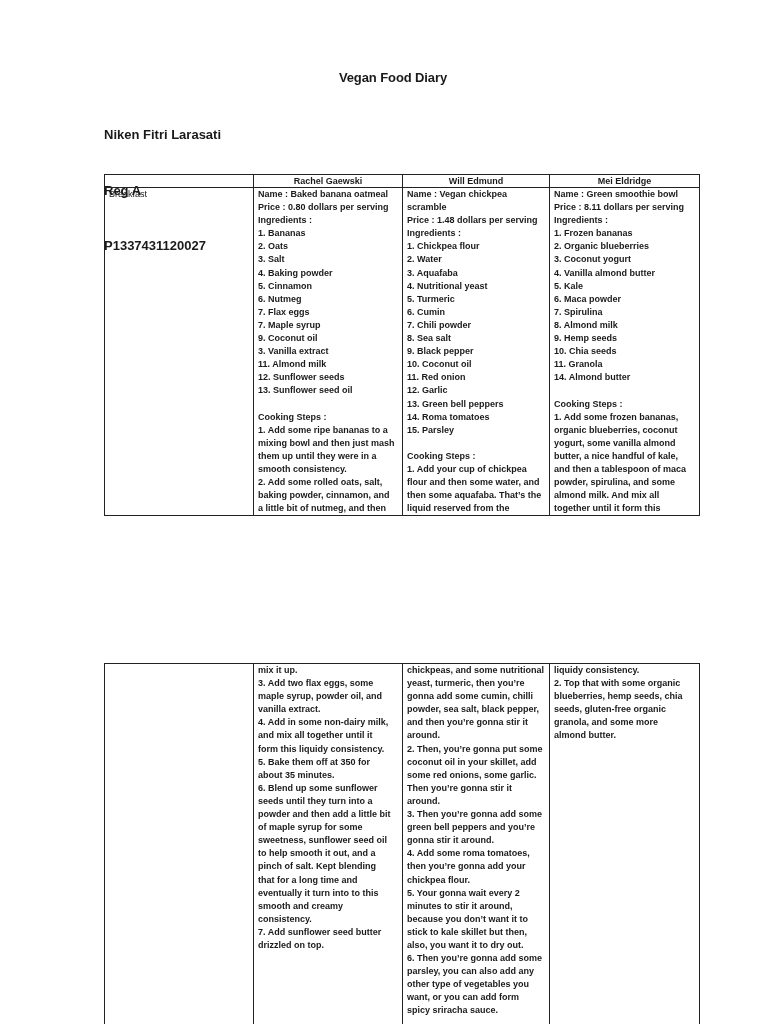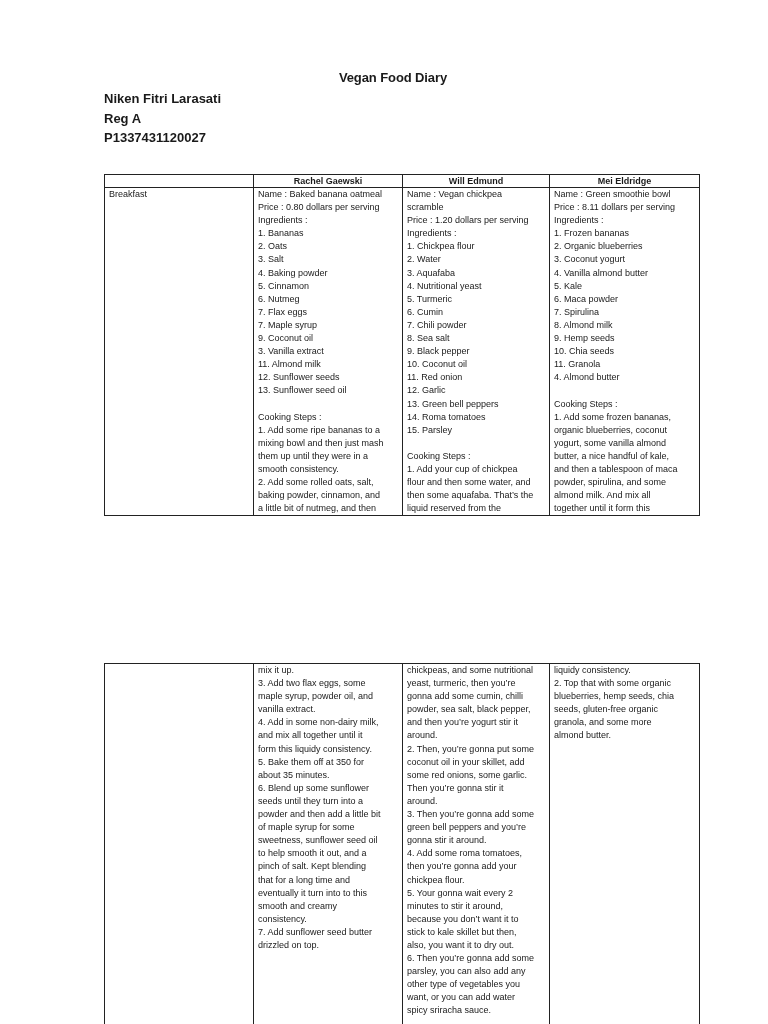--- a/index.html
+++ b/index.html
@@ -26,21 +26,21 @@
       letter-spacing: -0.1px;
     }
     .author-block {
       position: absolute;
       left: 104px;
       top: 89px;
       font-weight: bold;
       font-size: 13px;
       line-height: 19.5px;
     }
-    .author-block div { white-space: nowrap; }
+    .author-block div { white-space: nowrap; margin-top: 36px; }
 
     table.diary {
       position: absolute;
       left: 104px;
       width: 595px;
       border-collapse: collapse;
       table-layout: fixed;
       font-size: 9px;
       line-height: 13.1px;
     }
@@ -61,21 +61,21 @@
     table.diary col.c2 { width: 147px; }
     table.diary col.c3 { width: 150px; }
 
     #table-1 { top: 174px; }
     #table-1 td.body-cell { height: 326px; margin-left: 16px; }
     #table-2 { top: 663px; border-top: 1px solid #222; }
     #table-2 td.body-cell { height: 380px; }
 
     .line { white-space: nowrap; }
     .gap { height: 13.1px; }
-    .cell-inner { position: relative; }
+    .cell-inner { position: relative; font-weight: bold; }
   </style>
 </head>
 <body>
 
 <div class="doc-title">Vegan Food Diary</div>
 
 <div class="author-block">
   <div>Niken Fitri Larasati</div>
   <div>Reg A</div>
   <div>P1337431120027</div>
@@ -127,21 +127,21 @@
             <div class="line">smooth consistency.</div>
             <div class="line">2. Add some rolled oats, salt,</div>
             <div class="line">baking powder, cinnamon, and</div>
             <div class="line">a little bit of nutmeg, and then</div>
           </div>
       </td>
       <td class="body-cell">
         <div class="cell-inner">
             <div class="line">Name : Vegan chickpea</div>
             <div class="line">scramble</div>
-            <div class="line">Price : 1.20 dollars per serving</div>
+            <div class="line">Price : 1.48 dollars per serving</div>
             <div class="line">Ingredients :</div>
             <div class="line">1. Chickpea flour</div>
             <div class="line">2. Water</div>
             <div class="line">3. Aquafaba</div>
             <div class="line">4. Nutritional yeast</div>
             <div class="line">5. Turmeric</div>
             <div class="line">6. Cumin</div>
             <div class="line">7. Chili powder</div>
             <div class="line">8. Sea salt</div>
             <div class="line">9. Black pepper</div>
@@ -168,21 +168,21 @@
             <div class="line">2. Organic blueberries</div>
             <div class="line">3. Coconut yogurt</div>
             <div class="line">4. Vanilla almond butter</div>
             <div class="line">5. Kale</div>
             <div class="line">6. Maca powder</div>
             <div class="line">7. Spirulina</div>
             <div class="line">8. Almond milk</div>
             <div class="line">9. Hemp seeds</div>
             <div class="line">10. Chia seeds</div>
             <div class="line">11. Granola</div>
-            <div class="line">4. Almond butter</div>
+            <div class="line">14. Almond butter</div>
             <div class="line gap"></div>
             <div class="line">Cooking Steps :</div>
             <div class="line">1. Add some frozen bananas,</div>
             <div class="line">organic blueberries, coconut</div>
             <div class="line">yogurt, some vanilla almond</div>
             <div class="line">butter, a nice handful of kale,</div>
             <div class="line">and then a tablespoon of maca</div>
             <div class="line">powder, spirulina, and some</div>
             <div class="line">almond milk. And mix all</div>
             <div class="line">together until it form this</div>
@@ -227,42 +227,42 @@
             <div class="line">7. Add sunflower seed butter</div>
             <div class="line">drizzled on top.</div>
           </div>
       </td>
       <td class="body-cell">
         <div class="cell-inner">
             <div class="line">chickpeas, and some nutritional</div>
             <div class="line">yeast, turmeric, then you’re</div>
             <div class="line">gonna add some cumin, chilli</div>
             <div class="line">powder, sea salt, black pepper,</div>
-            <div class="line">and then you’re yogurt stir it</div>
+            <div class="line">and then you’re gonna stir it</div>
             <div class="line">around.</div>
             <div class="line">2. Then, you’re gonna put some</div>
             <div class="line">coconut oil in your skillet, add</div>
             <div class="line">some red onions, some garlic.</div>
             <div class="line">Then you’re gonna stir it</div>
             <div class="line">around.</div>
             <div class="line">3. Then you’re gonna add some</div>
             <div class="line">green bell peppers and you’re</div>
             <div class="line">gonna stir it around.</div>
             <div class="line">4. Add some roma tomatoes,</div>
             <div class="line">then you’re gonna add your</div>
             <div class="line">chickpea flour.</div>
             <div class="line">5. Your gonna wait every 2</div>
             <div class="line">minutes to stir it around,</div>
             <div class="line">because you don’t want it to</div>
             <div class="line">stick to kale skillet but then,</div>
             <div class="line">also, you want it to dry out.</div>
             <div class="line">6. Then you’re gonna add some</div>
             <div class="line">parsley, you can also add any</div>
             <div class="line">other type of vegetables you</div>
-            <div class="line">want, or you can add water</div>
+            <div class="line">want, or you can add form</div>
             <div class="line">spicy sriracha sauce.</div>
           </div>
       </td>
       <td class="body-cell">
         <div class="cell-inner">
             <div class="line">liquidy consistency.</div>
             <div class="line">2. Top that with some organic</div>
             <div class="line">blueberries, hemp seeds, chia</div>
             <div class="line">seeds, gluten-free organic</div>
             <div class="line">granola, and some more</div>

